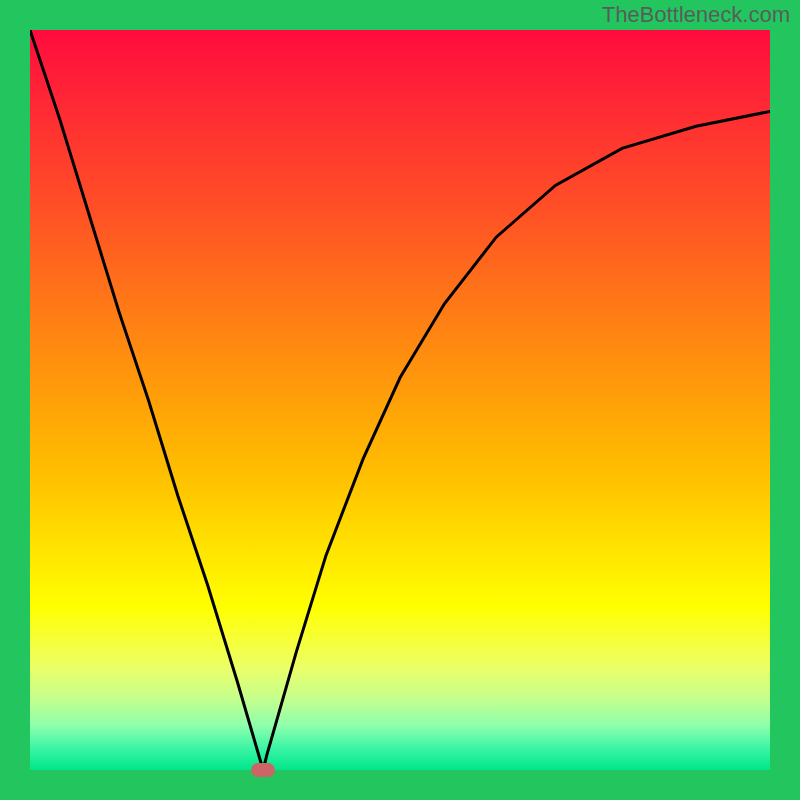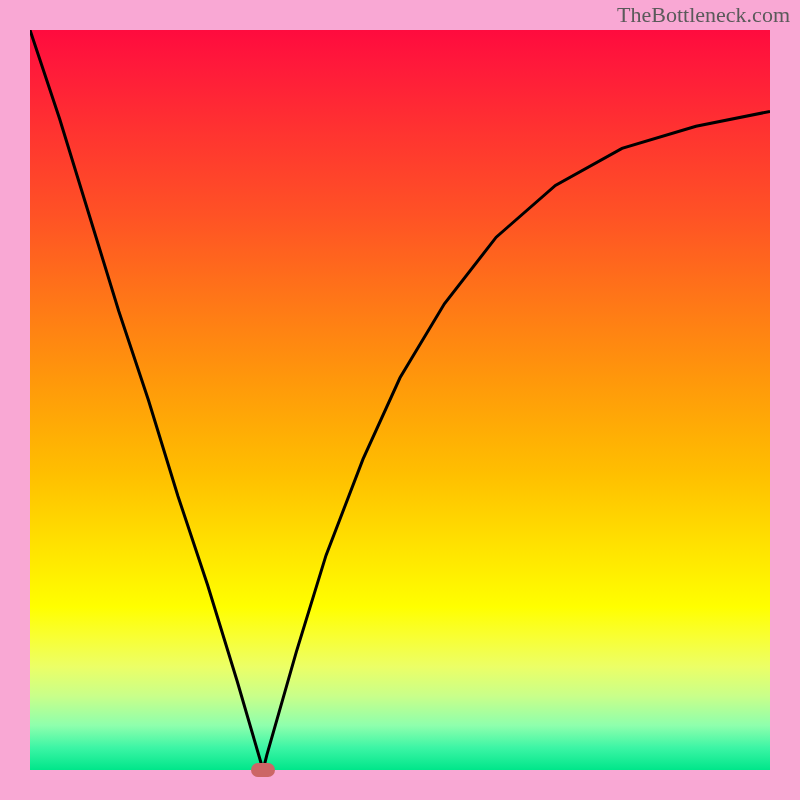--- a/index.html
+++ b/index.html
@@ -5,22 +5,21 @@
   body {
     margin: 0;
     padding: 0;
     background: #ffffff;
     font-family: Arial, sans-serif;
   }
   .container {
     position: relative;
     width: 800px;
     height: 800px;
-    background: #f9a8d4;
-    font-family: Liberation Serif, serif;
+    background: #22c55e;
   }
   .watermark {
     position: absolute;
     top: 2px;
     right: 10px;
     color: #5a5a5a;
     font-size: 22px;
     font-weight: 500;
     z-index: 10;
   }

